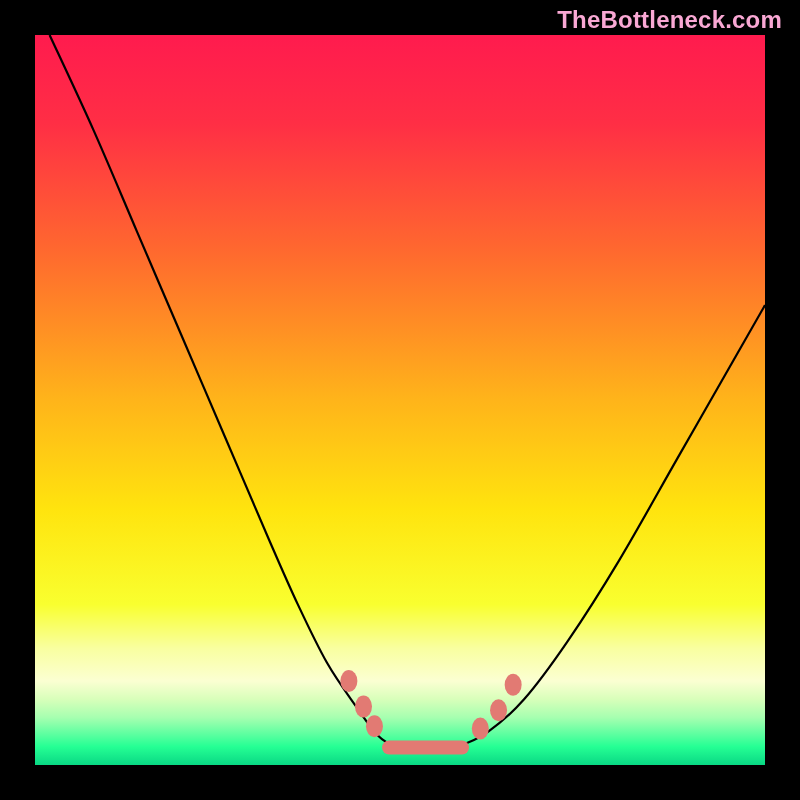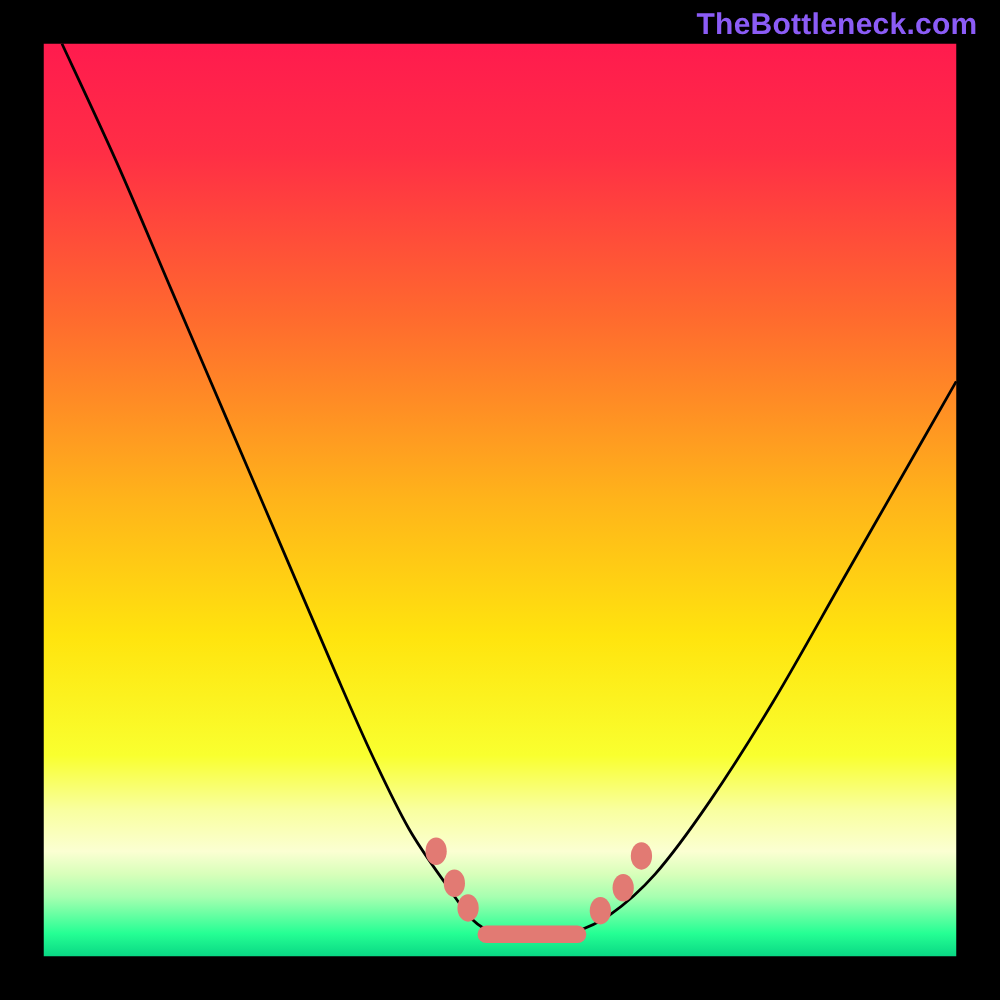--- a/index.html
+++ b/index.html
@@ -18,21 +18,21 @@
     height: 800px;
     background: #000;
   }
   .watermark {
     position: absolute;
     top: 6px;
     right: 18px;
     font-family: Arial, Helvetica, sans-serif;
     font-size: 24px;
     font-weight: 600;
-    color: #8b5cf6;
+    color: #f9a8d4;
     letter-spacing: 0.2px;
     z-index: 10;
   }
   svg {
     position: absolute;
     top: 0;
     left: 0;
   }
   .curve {
     fill: none;

